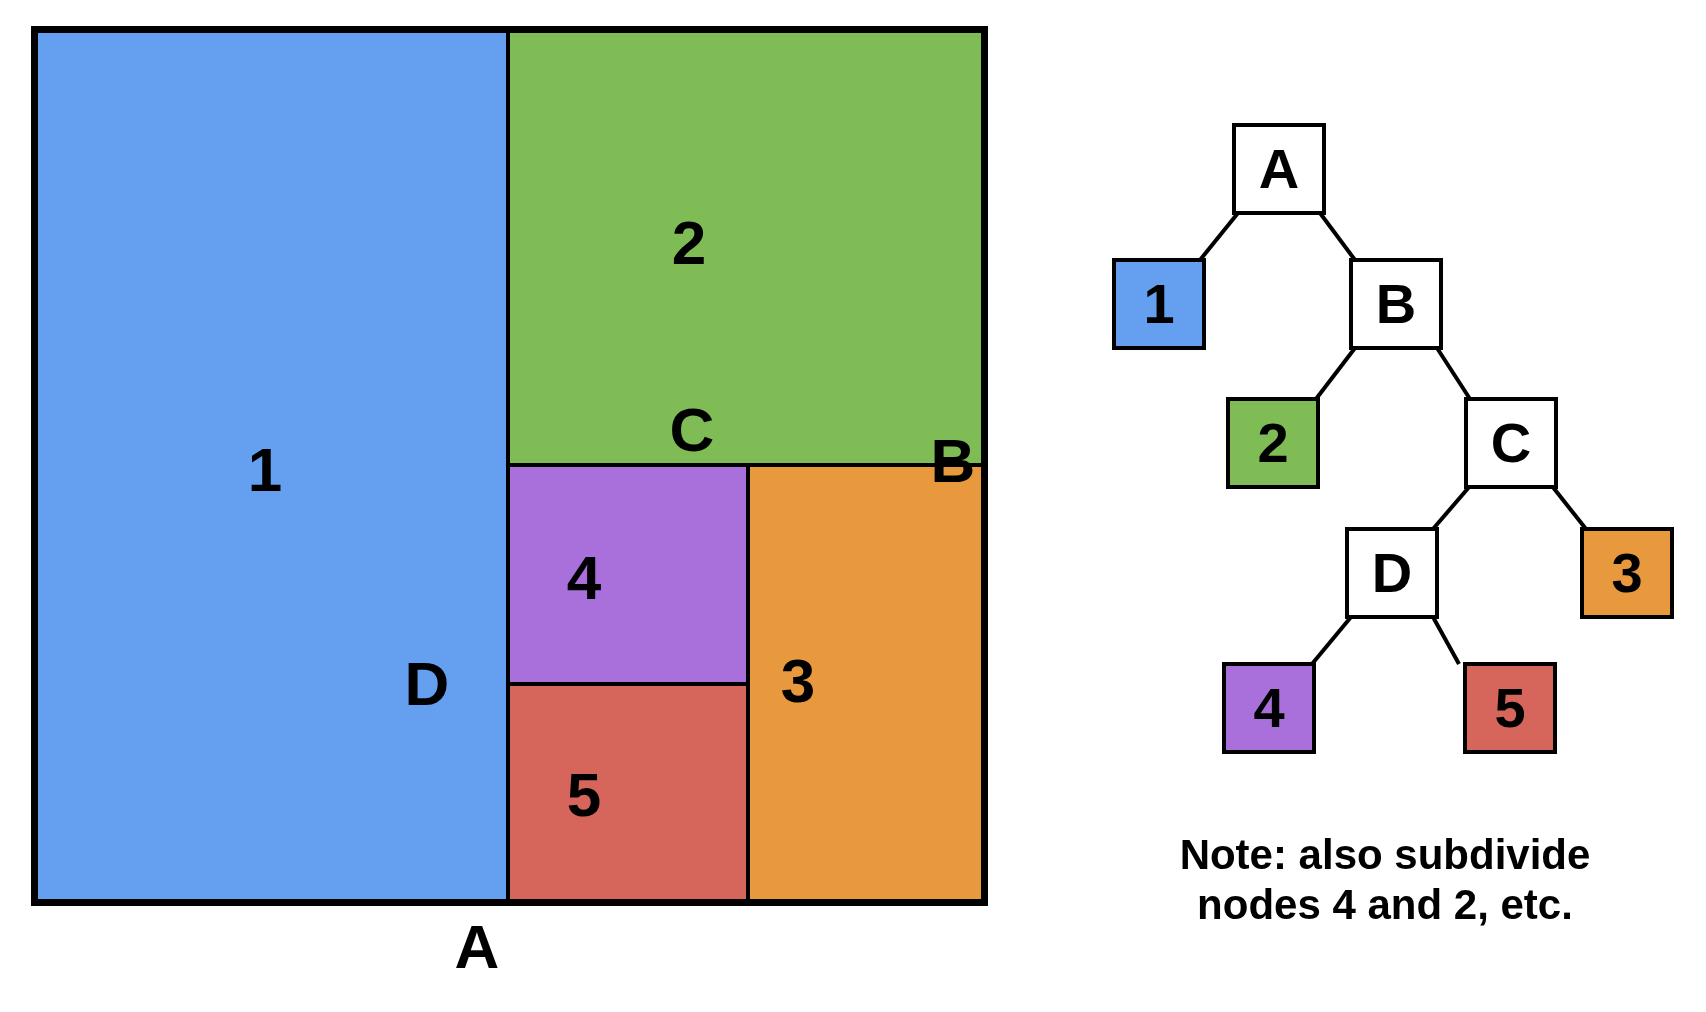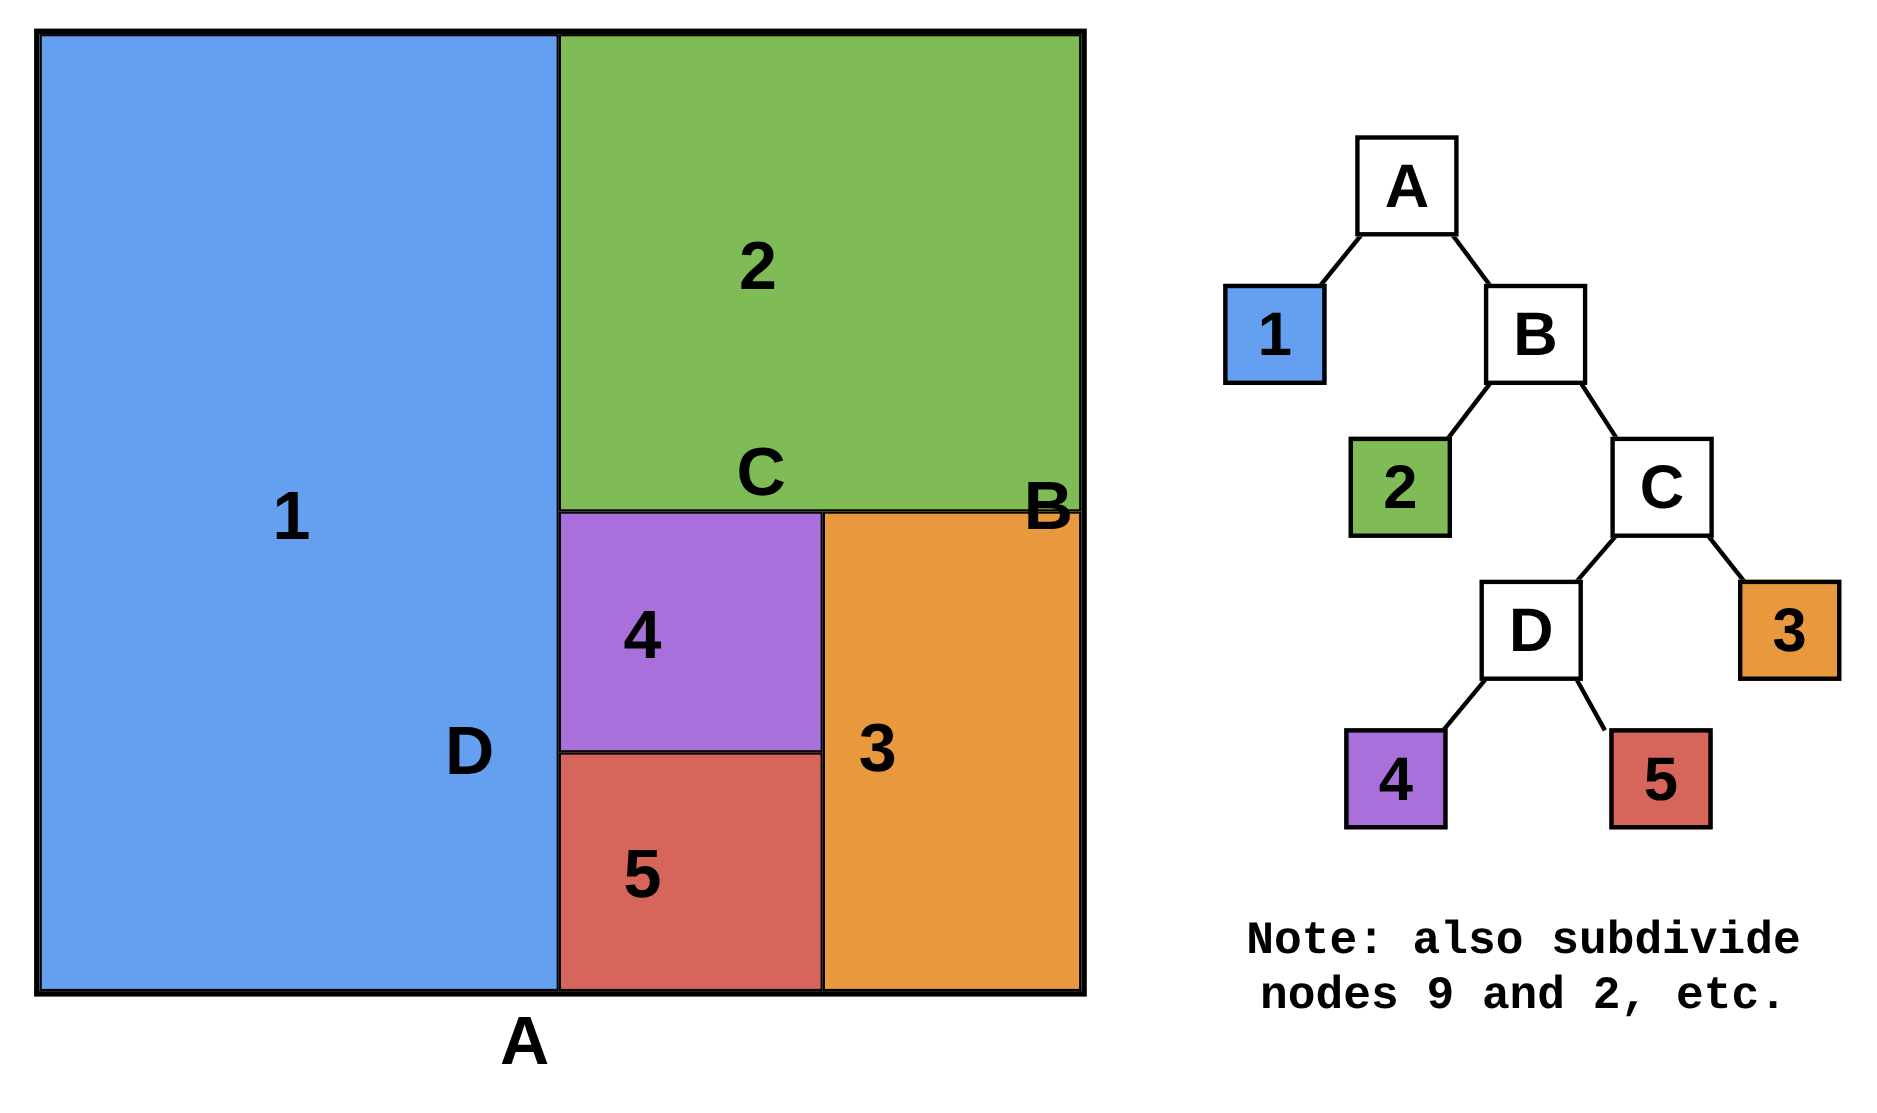--- a/index.html
+++ b/index.html
@@ -52,21 +52,21 @@
   .n2 { left: 1226px; top: 397px; }
   .nC { left: 1464px; top: 397px; }
   .nD { left: 1345px; top: 527px; }
   .n3 { left: 1580px; top: 527px; }
   .n4 { left: 1222px; top: 662px; }
   .n5 { left: 1463px; top: 662px; }
   
   .note {
     position: absolute; left: 1070px; top: 830px; width: 630px;
     text-align: center; font-size: 42px; font-weight: bold;
-    line-height: 50px; color: #000; font-family: Liberation Mono, monospace;
+    line-height: 50px; color: #000;
   }
 </style>
 </head>
 <body>
 
 <div class="canvas">
 
   <div class="treemap">
     <div class="region r1" style="background-color: rgb(100, 160, 239);"></div>
     <div class="region r2" style="background-color: rgb(127, 188, 85);"></div>
@@ -120,16 +120,16 @@
   </div>
   <div class="node n4" style="background-color: rgb(169, 112, 220);">
     <span>4</span>
   </div>
   <div class="node n5" style="background-color: rgb(214, 101, 92);">
     <span>5</span>
   </div>
 
   <div class="note">
     <div>Note: also subdivide</div>
-    <div>nodes 9 and 2, etc.</div>
+    <div>nodes 4 and 2, etc.</div>
   </div>
 
 </div>
 
 </body></html>

